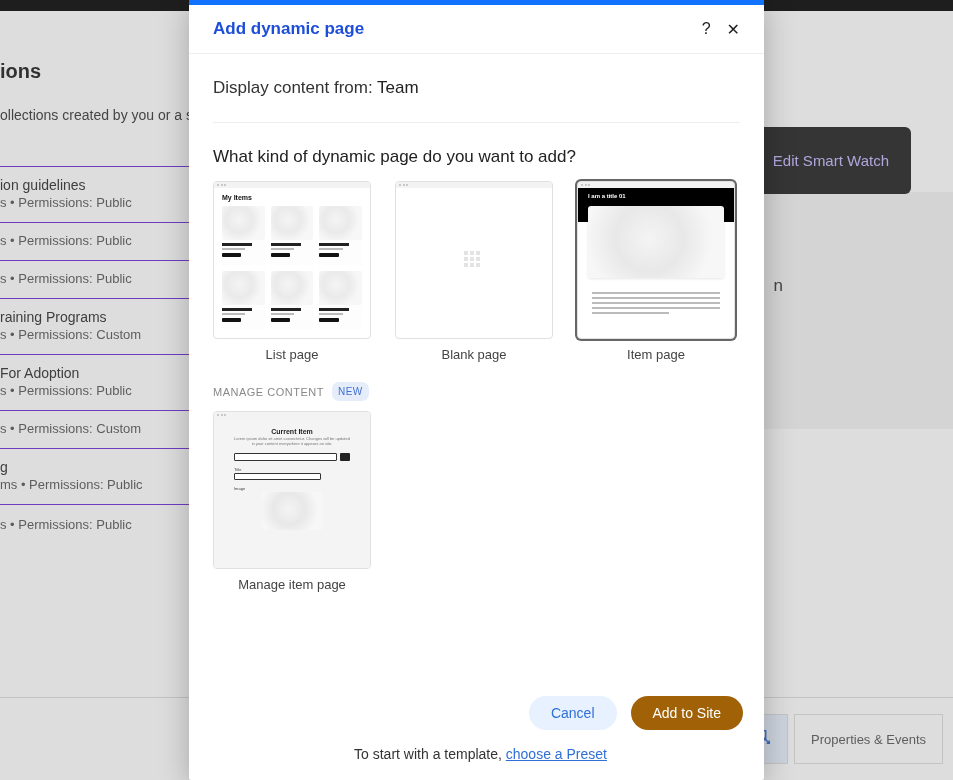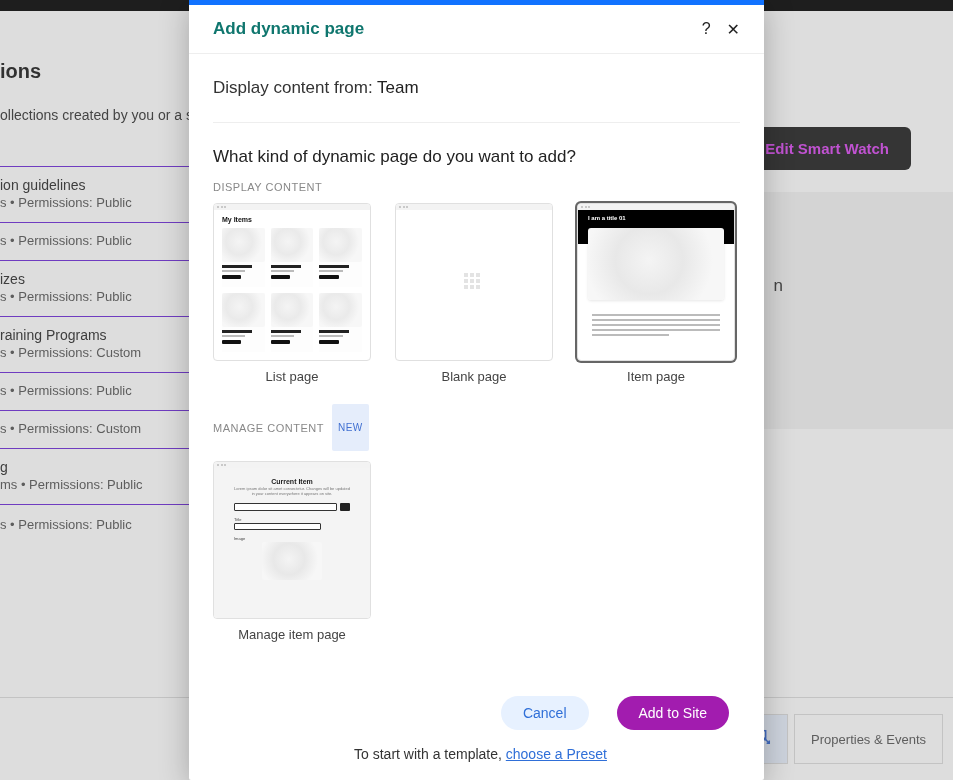--- a/index.html
+++ b/index.html
@@ -87,26 +87,25 @@
     bottom: 10px;
     left: 68px;
     color: #4179e3;
     font-size: 13px;
   }
   .edit-smart-watch {
     position: absolute;
     top: 116px;
     right: 42px;
     background: #1f1f1f;
-    color: #d946ef;
+    color: #c4b5fd;
     border: none;
     border-radius: 6px;
-    padding: 13px 22px;
+    padding: 25px 22px;
     font-size: 15px;
-    font-weight: bold;
   }
   .right-panel-text {
     position: absolute;
     top: 265px;
     right: 170px;
     font-size: 17px;
     color: #333;
   }
   .right-gray-panel {
     position: absolute;
@@ -196,21 +195,21 @@
   .modal-header {
     display: flex;
     align-items: center;
     justify-content: space-between;
     padding: 14px 24px;
     border-bottom: 1px solid #eee;
   }
   .modal-title {
     font-size: 17px;
     font-weight: 700;
-    color: #0f766e;
+    color: #1d4ed8;
   }
   .header-actions {
     display: flex;
     gap: 16px;
     align-items: center;
   }
   .header-icon {
     font-size: 16px;
     color: #222;
     cursor: pointer;
@@ -245,22 +244,22 @@
     color: #888;
     margin-bottom: 10px;
     display: flex;
     align-items: center;
     gap: 8px;
   }
   .new-badge {
     background: #e5edfb;
     color: #4170d1;
     font-size: 10px;
-    padding: 18px 6px;
-    border-radius: 2px;
+    padding: 4px 6px;
+    border-radius: 7px;
     letter-spacing: 0.5px;
   }
 
   .card-row {
     display: flex;
     gap: 24px;
     margin-bottom: 20px;
   }
   .card {
     width: 158px;
@@ -453,36 +452,36 @@
   }
   .manage-thumb .mimg {
     width: 60px;
     height: 38px;
     margin: 0 auto;
     background: radial-gradient(circle at 45% 45%, #f4f4f4 0%, #e8e8e8 40%, #f7f7f7 75%);
     border-radius: 2px;
   }
 
   .modal-footer {
-    padding: 16px 35px;
+    padding: 16px 21px;
     display: flex;
     justify-content: flex-end;
-    gap: 28px;
+    gap: 14px;
   }
   .btn-cancel {
     background: #e7f1ff;
     color: #2f6fd8;
     border: none;
     border-radius: 20px;
     padding: 9px 22px;
     font-size: 14px;
     cursor: pointer;
   }
   .btn-primary {
-    background: #a21caf;
+    background: #a16207;
     color: #fff;
     border: none;
     border-radius: 20px;
     padding: 9px 22px;
     font-size: 14px;
     cursor: pointer;
   }
   .modal-hint {
     text-align: center;
     padding: 0 0 18px 8px;
@@ -505,28 +504,28 @@
 
   <div class="collections-list">
     <div class="coll-item">
       <div class="coll-name">ion guidelines</div>
       <div class="coll-meta">s • Permissions: Public</div>
     </div>
     <div class="coll-item">
       <div class="coll-meta">s • Permissions: Public</div>
     </div>
     <div class="coll-item">
-      <div class="coll-name">izes</div>
       <div class="coll-meta">s • Permissions: Public</div>
     </div>
     <div class="coll-item">
       <div class="coll-name">raining Programs</div>
       <div class="coll-meta">s • Permissions: Custom</div>
     </div>
     <div class="coll-item">
+      <div class="coll-name">For Adoption</div>
       <div class="coll-meta">s • Permissions: Public</div>
     </div>
     <div class="coll-item">
       <div class="coll-meta">s • Permissions: Custom</div>
     </div>
     <div class="coll-item">
       <div class="coll-name">g</div>
       <div class="coll-meta">ms • Permissions: Public</div>
     </div>
     <div class="coll-item">
@@ -593,21 +592,20 @@
   </div>
 
   <div class="modal-body">
     <div class="display-from">
       <span>Display content from: </span><span class="strong">Team</span>
     </div>
     <hr class="hr">
 
     <div class="question">What kind of dynamic page do you want to add?</div>
 
-    <div class="section-label">DISPLAY CONTENT</div>
 
     <div class="card-row">
 
       <div class="card">
         <div class="card-thumb list-thumb">
           <div class="thumb-titlebar"></div>
           <div class="thumb-dots">
               <span></span>
               <span></span>
               <span></span>

